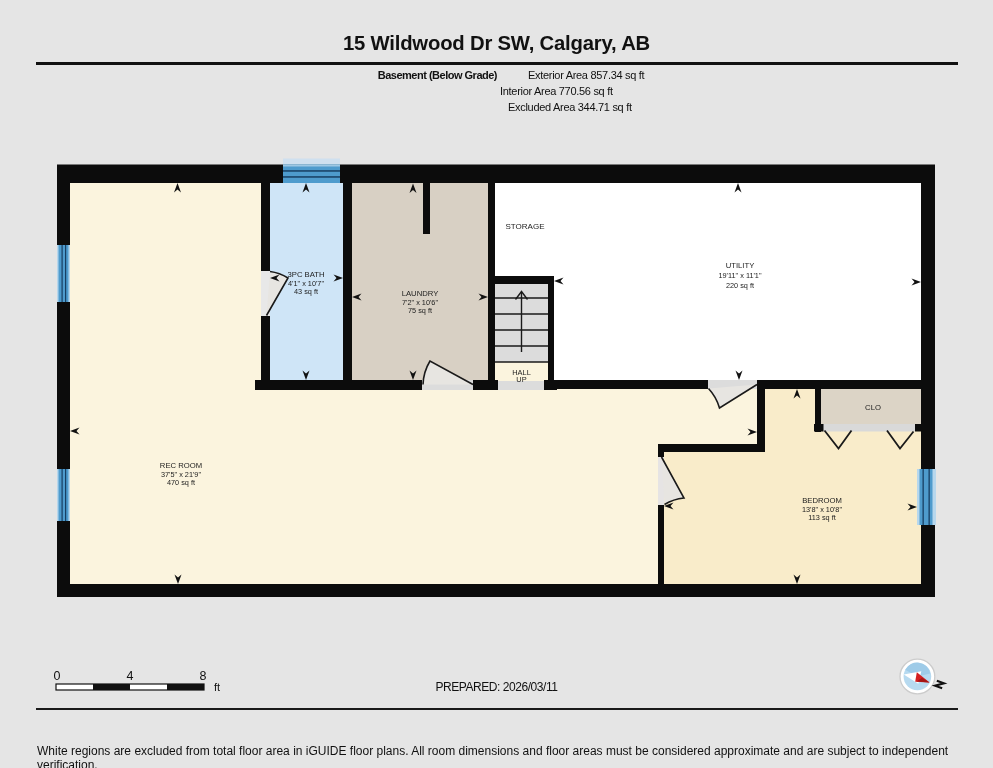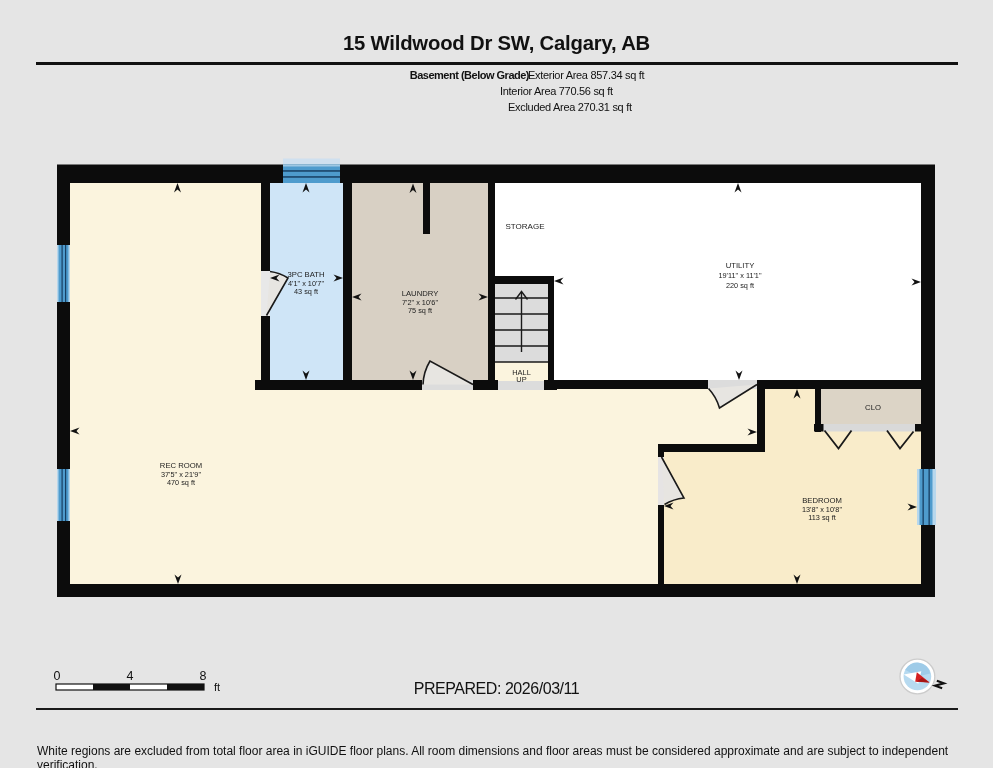--- a/index.html
+++ b/index.html
@@ -3,36 +3,36 @@
 <meta charset="utf-8">
 <style>
 html,body{margin:0;padding:0;background:#ffffff;}
 #page{position:relative;width:993px;height:768px;background:#e5e5e5;overflow:hidden;
   font-family:"Liberation Sans", sans-serif;}
 .abs{position:absolute;}
 #title{top:31.5px;left:0;width:993px;text-align:center;font-weight:bold;font-size:20.3px;letter-spacing:-0.2px;color:#111;}
 #hr1{top:62px;left:36px;width:922px;height:2.5px;background:#111;}
 #hr2{top:708px;left:36px;width:922px;height:2px;background:#1a1a1a;}
 .hl{font-size:11px;color:#111;}
-#bg1{top:69px;left:0;width:497px;text-align:right;font-weight:bold;letter-spacing:-0.5px;padding-left:32px;}
+#bg1{top:69px;left:0;width:497px;text-align:right;font-weight:bold;letter-spacing:-0.5px;}
 #a1{top:69px;left:508px;letter-spacing:-0.3px;padding-left:20px;}
 #a2{top:85px;left:500px;letter-spacing:-0.3px;}
 #a3{top:101px;left:508px;letter-spacing:-0.3px;}
-#prepared{top:680px;left:0;width:993px;text-align:center;font-size:16px;letter-spacing:-0.45px;color:#111;}
+#prepared{top:680px;left:0;width:993px;text-align:center;font-size:12px;letter-spacing:-0.45px;color:#111;}
 #disc{top:744px;left:37px;font-size:12px;color:#111;}
 </style>
 </head>
 <body>
 <div id="page">
   <div class="abs" id="title">15 Wildwood Dr SW, Calgary, AB</div>
   <div class="abs" id="hr1"></div>
   <div class="abs hl" id="bg1">Basement (Below Grade)</div>
   <div class="abs hl" id="a1">Exterior Area 857.34 sq ft</div>
   <div class="abs hl" id="a2">Interior Area 770.56 sq ft</div>
-  <div class="abs hl" id="a3">Excluded Area 270.31 sq ft</div>
+  <div class="abs hl" id="a3">Excluded Area 344.71 sq ft</div>
   <svg class="abs" id="plan" width="993" height="768" style="top:0;left:0">
 
     <rect x="57" y="164.5" width="878" height="432.5" fill="#0c0c0c"></rect>
 
     <rect x="70" y="183" width="851" height="401" fill="#fbf4de"></rect>
 
     <rect x="495" y="183" width="426" height="197" fill="#ffffff"></rect>
 
     <rect x="270" y="183" width="73" height="197" fill="#cfe5f7"></rect>
 

